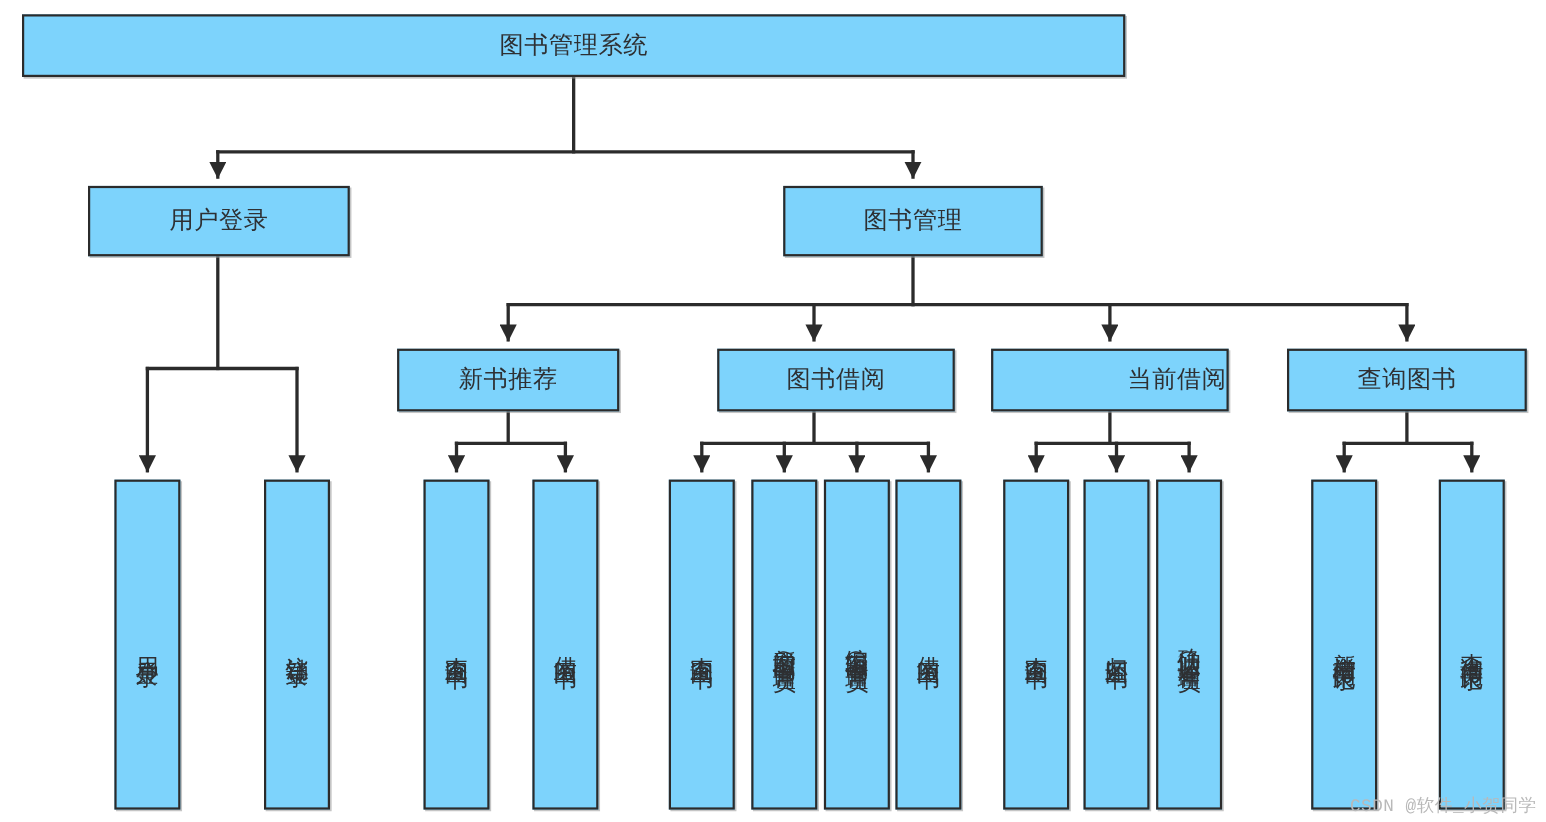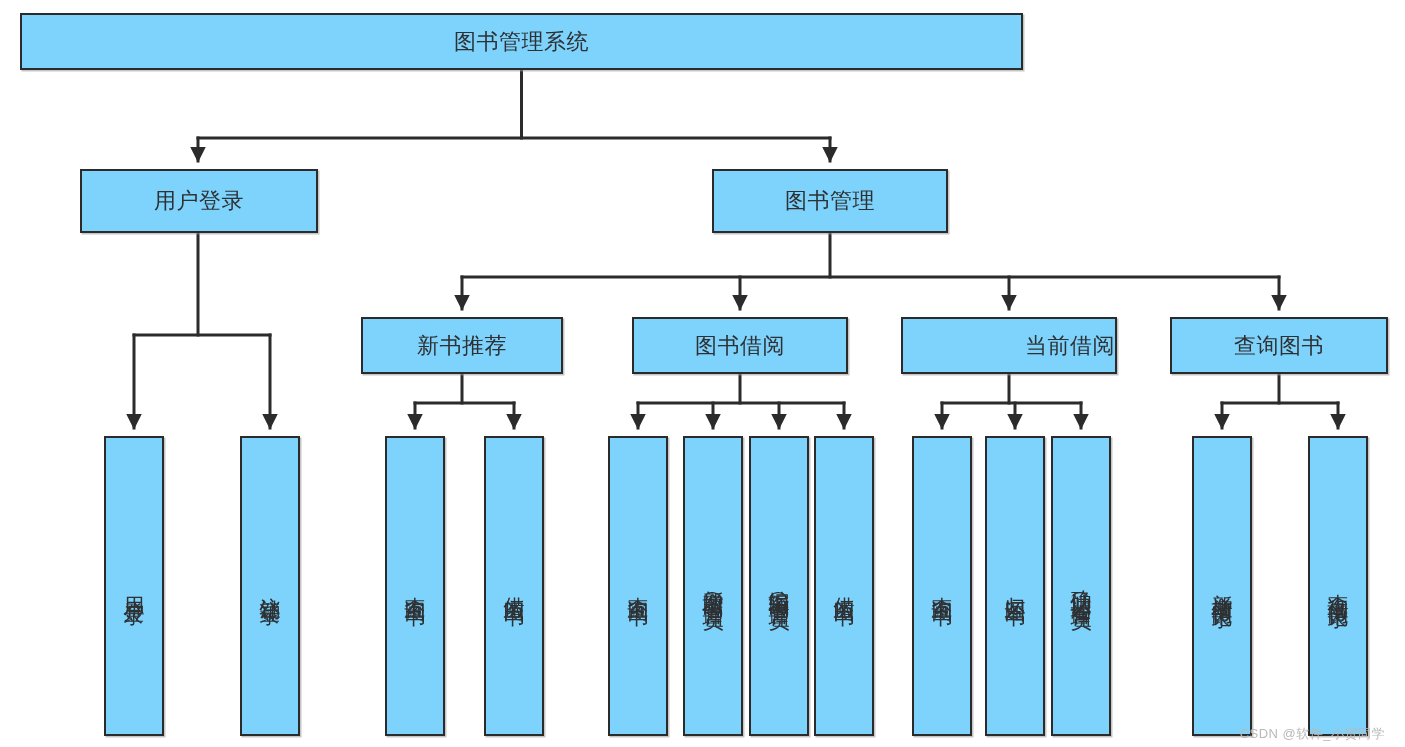--- a/index.html
+++ b/index.html
@@ -57,28 +57,28 @@
   .node.vert .label {
     writing-mode: vertical-rl;
     text-orientation: upright;
     font-size: 21px;
     letter-spacing: 3px;
     line-height: 1.05;
     white-space: nowrap;
   }
   #watermark {
     position: absolute;
-    right: 20px;
+    right: 8px;
     bottom: 4px;
-    font-size: 13px;
+    font-size: 16px;
     color: #b9b9b9;
     letter-spacing: 0.5px;
     z-index: 6;
     white-space: nowrap;
-    font-family: Liberation Sans, sans-serif;
+    font-family: Liberation Mono, monospace;
   }
 </style>
 </head>
 <body>
 
 <div id="diagram-root">
 
   <svg id="edge-layer" viewBox="0 0 1405 747" xmlns="http://www.w3.org/2000/svg">
     <defs>
       <marker id="arrow" viewBox="0 0 10 10" refX="9" refY="5" markerWidth="5.2" markerHeight="5.2" orient="auto-start-reverse">
@@ -140,21 +140,21 @@
   <div class="node horiz" id="node-login" style="left: 80px; top: 169px; width: 238px; height: 64px;">
     <span class="label">用户登录</span>
   </div>
   <div class="node horiz" id="node-new-book-rec" style="left: 361px; top: 317px; width: 202px; height: 57px;">
     <span class="label">新书推荐</span>
   </div>
 
   <div class="node horiz" id="node-book-mgmt" style="left: 712px; top: 169px; width: 236px; height: 64px;">
     <span class="label">图书管理</span>
   </div>
-  <div class="node horiz" id="node-book-borrow" style="left: 632px; top: 317px; width: 216px; height: 57px;">
+  <div class="node horiz" id="node-book-borrow" style="left: 652px; top: 317px; width: 216px; height: 57px;">
     <span class="label">图书借阅</span>
   </div>
   <div class="node horiz" id="node-current-borrow" style="left: 901px; top: 317px; width: 216px; height: 57px; justify-content: flex-end;">
     <span class="label">当前借阅</span>
   </div>
   <div class="node horiz" id="node-borrow-record" style="left: 1170px; top: 317px; width: 218px; height: 57px;">
     <span class="label">查询图书</span>
   </div>
 
   <div id="leaf-container">

